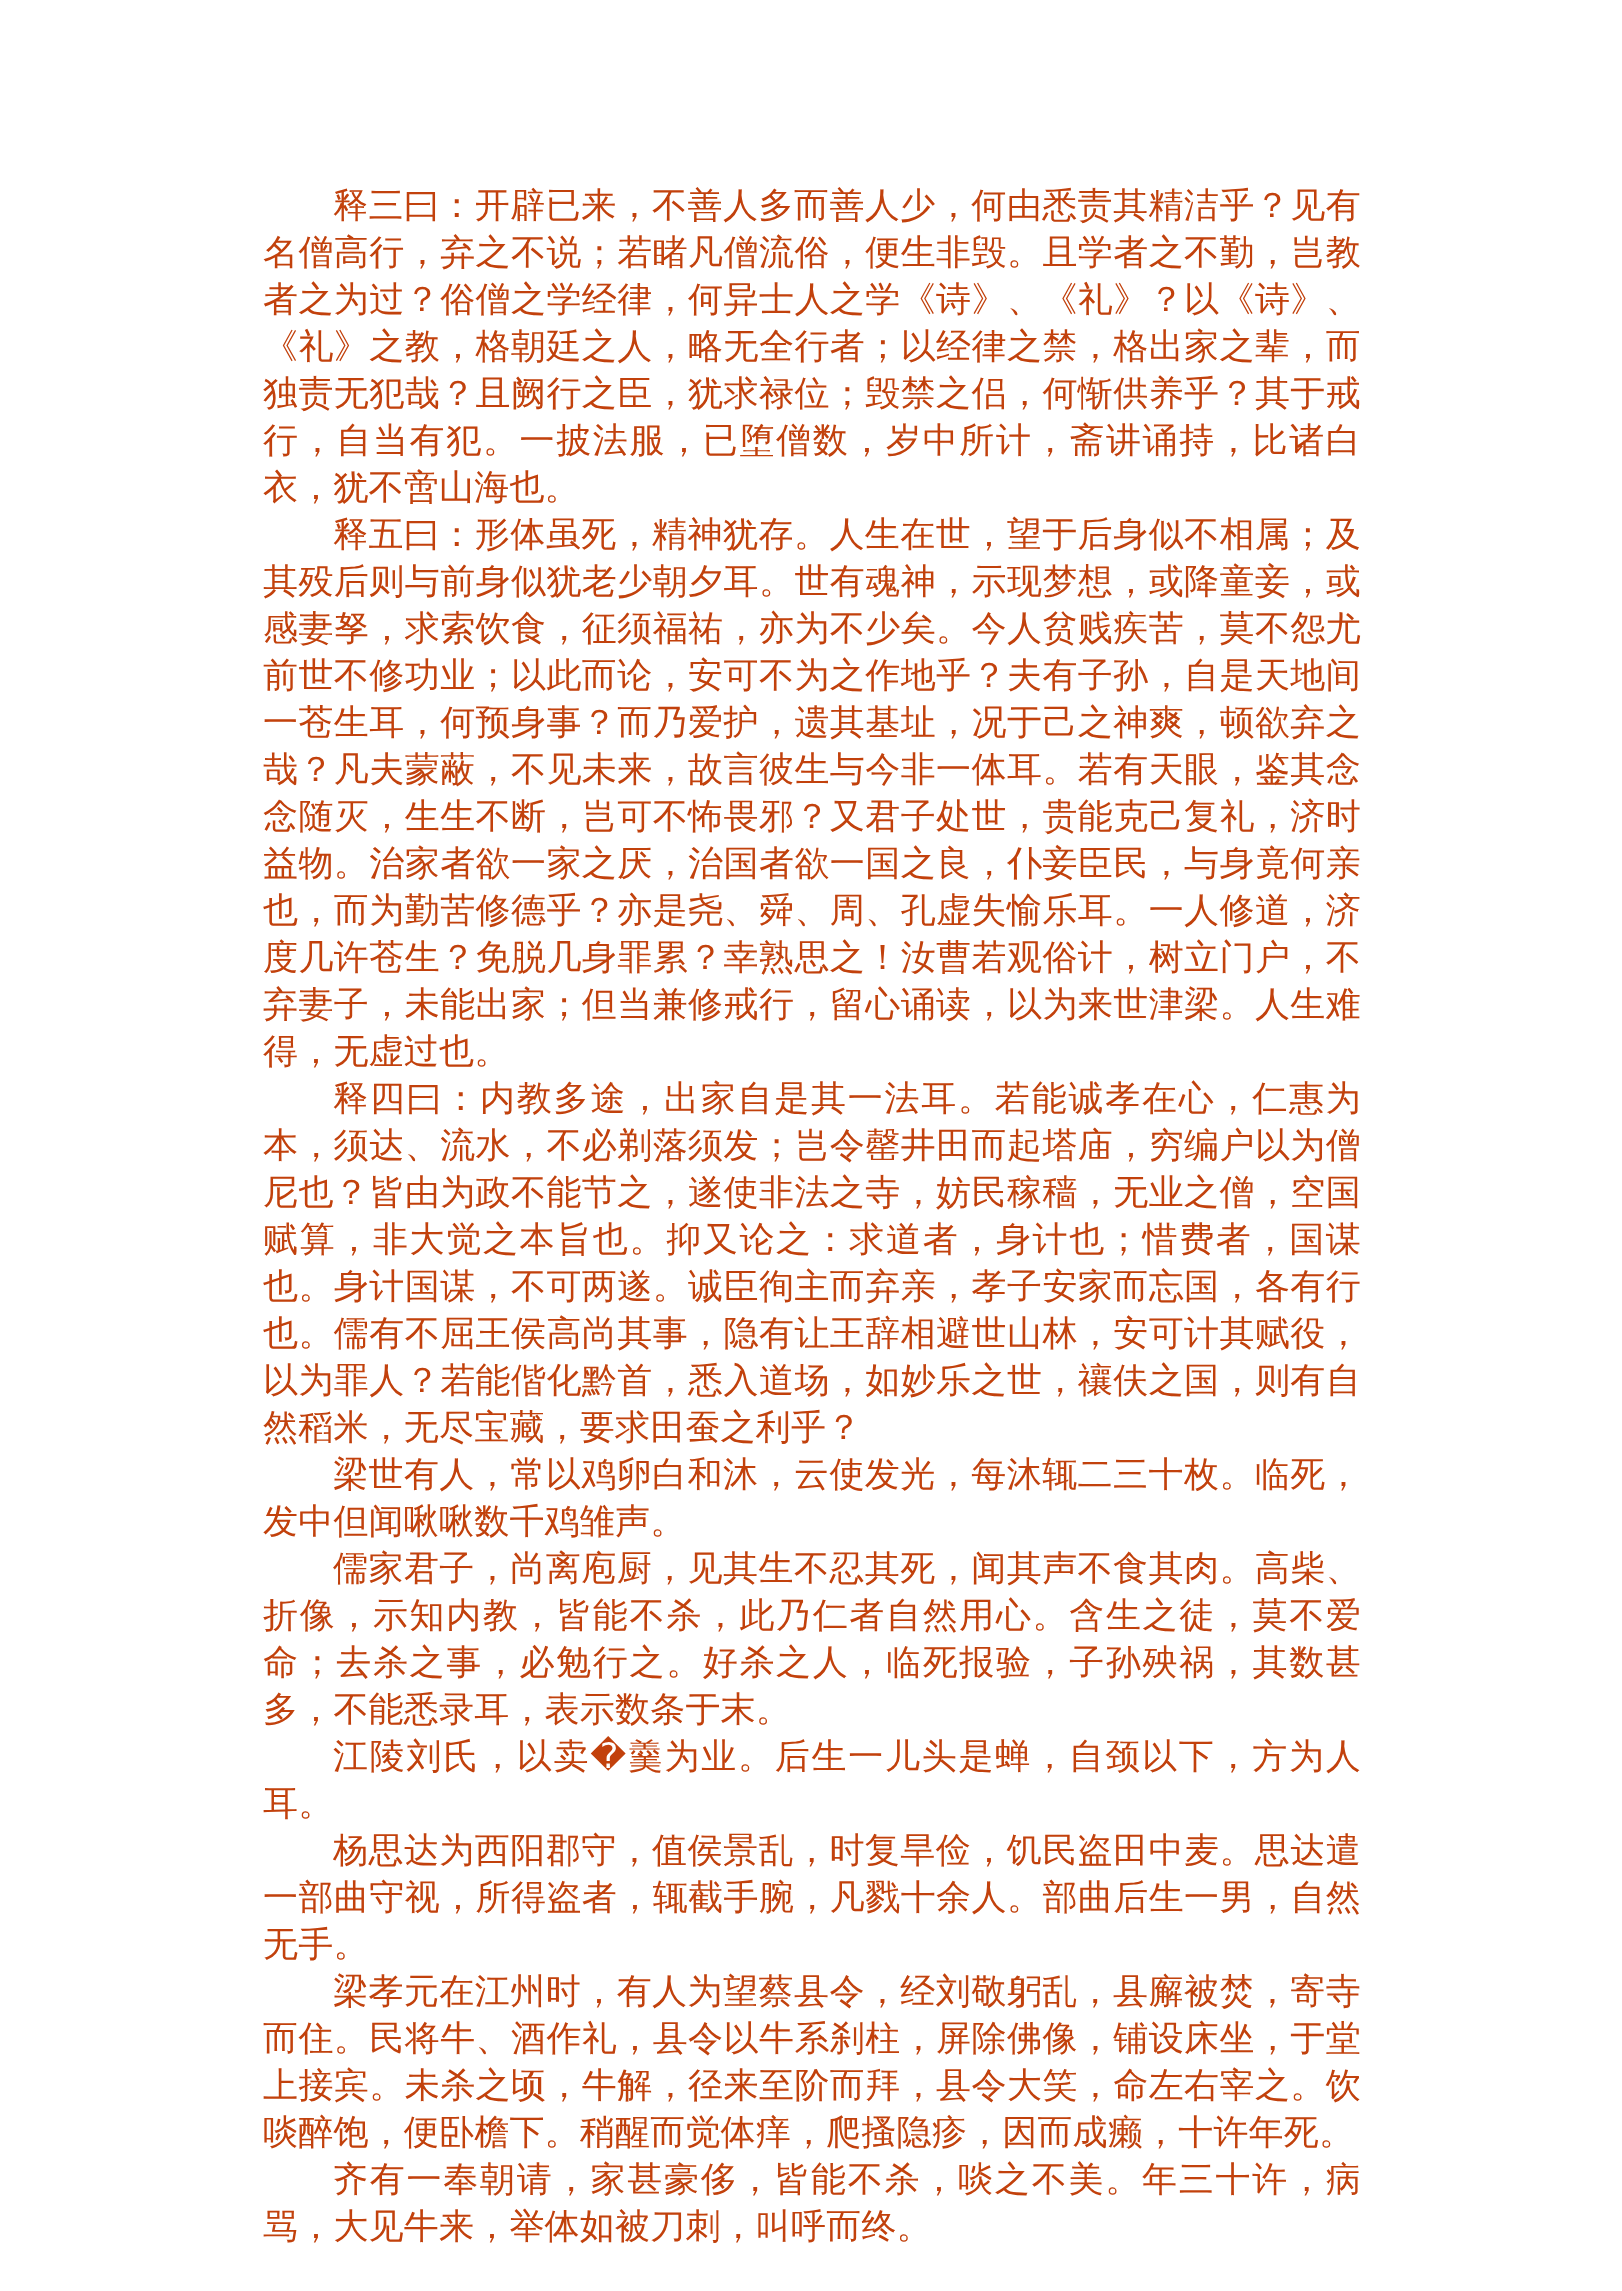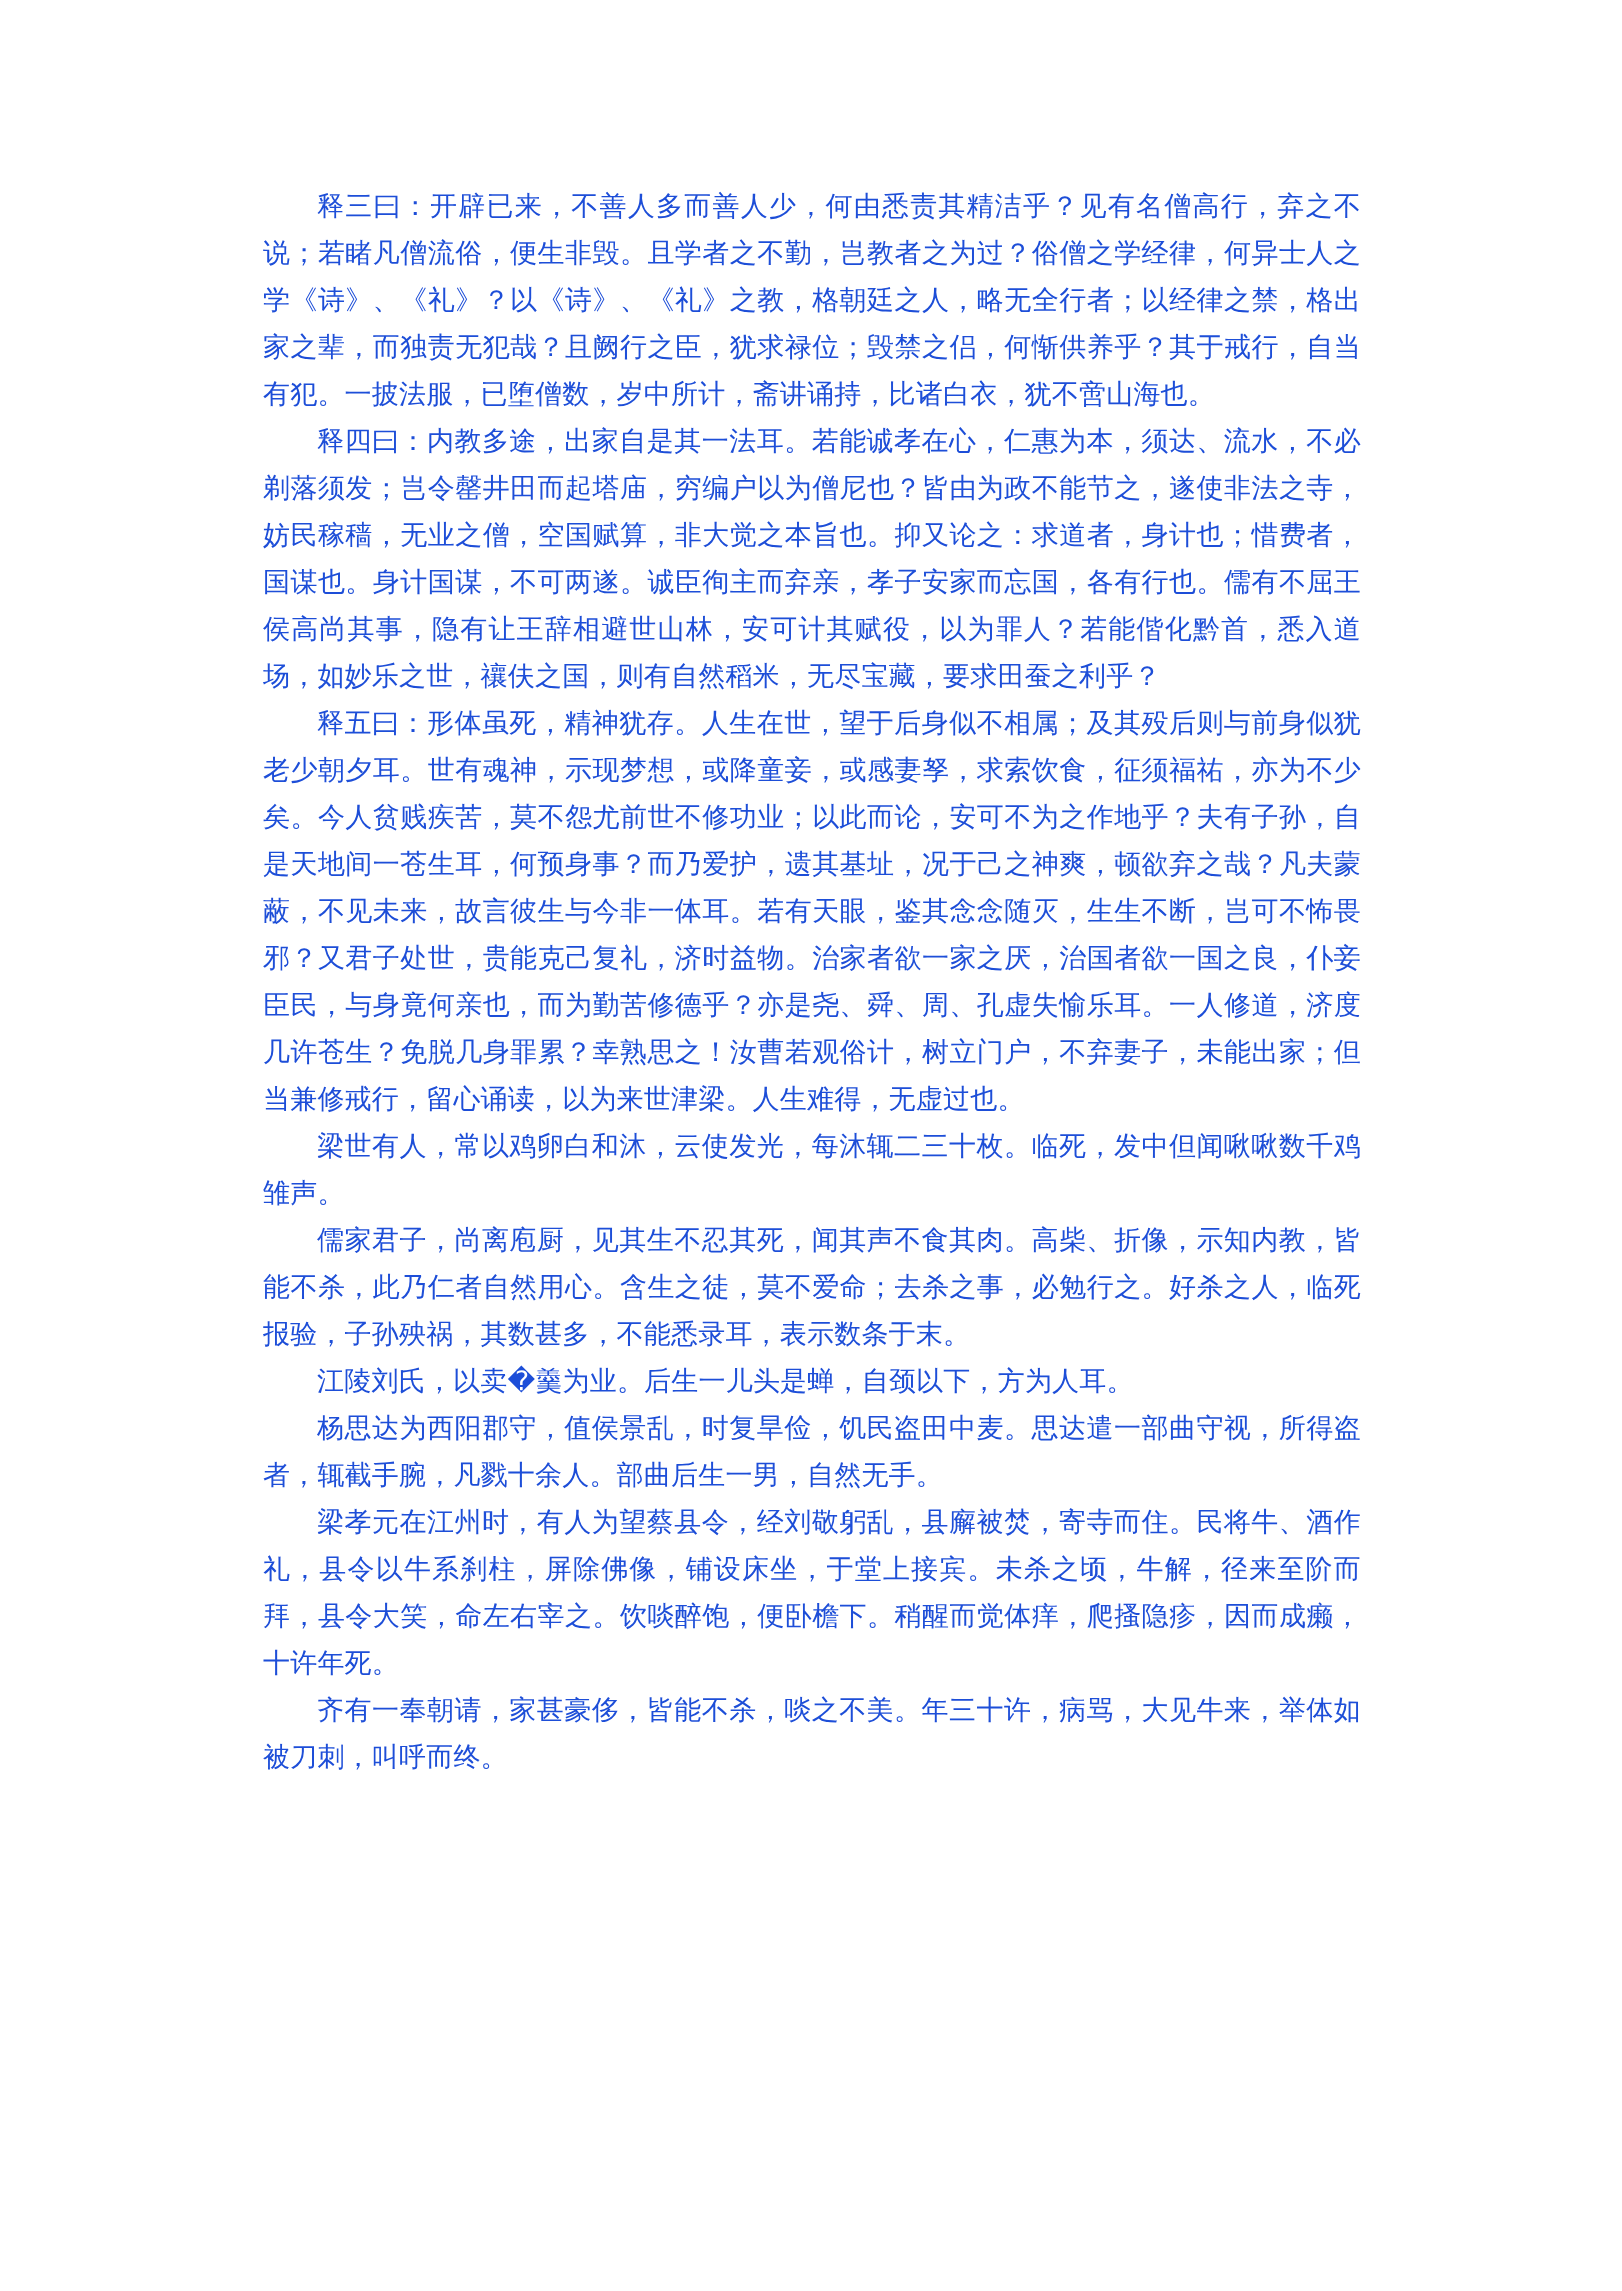--- a/index.html
+++ b/index.html
@@ -21,38 +21,38 @@
   }
   .text-block {
     position: absolute;
     left: 263px;
     top: 182px;
     width: 1098px;
   }
   p.para {
     margin: 0 0 0 0;
     text-indent: 2em;
-    font-size: 27px;
+    font-size: 35px;
     line-height: 47px;
-    color: #1d4ed8;
+    color: #c2410c;
     text-align: justify;
     text-justify: inter-ideograph;
     letter-spacing: 0.2px;
     font-weight: 500;
     font-family: "DejaVu Sans", "Liberation Sans", sans-serif;
   }
 </style>
 </head>
 <body>
 
 <div class="page">
   <div class="text-block">
     <p class="para">释三曰：开辟已来，不善人多而善人少，何由悉责其精洁乎？见有名僧高行，弃之不说；若睹凡僧流俗，便生非毁。且学者之不勤，岂教者之为过？俗僧之学经律，何异士人之学《诗》、《礼》？以《诗》、《礼》之教，格朝廷之人，略无全行者；以经律之禁，格出家之辈，而独责无犯哉？且阙行之臣，犹求禄位；毁禁之侣，何惭供养乎？其于戒行，自当有犯。一披法服，已堕僧数，岁中所计，斋讲诵持，比诸白衣，犹不啻山海也。</p>
+    <p class="para">释五曰：形体虽死，精神犹存。人生在世，望于后身似不相属；及其殁后则与前身似犹老少朝夕耳。世有魂神，示现梦想，或降童妾，或感妻孥，求索饮食，征须福祐，亦为不少矣。今人贫贱疾苦，莫不怨尤前世不修功业；以此而论，安可不为之作地乎？夫有子孙，自是天地间一苍生耳，何预身事？而乃爱护，遗其基址，况于己之神爽，顿欲弃之哉？凡夫蒙蔽，不见未来，故言彼生与今非一体耳。若有天眼，鉴其念念随灭，生生不断，岂可不怖畏邪？又君子处世，贵能克己复礼，济时益物。治家者欲一家之厌，治国者欲一国之良，仆妾臣民，与身竟何亲也，而为勤苦修德乎？亦是尧、舜、周、孔虚失愉乐耳。一人修道，济度几许苍生？免脱几身罪累？幸熟思之！汝曹若观俗计，树立门户，不弃妻子，未能出家；但当兼修戒行，留心诵读，以为来世津梁。人生难得，无虚过也。</p>
     <p class="para">释四曰：内教多途，出家自是其一法耳。若能诚孝在心，仁惠为本，须达、流水，不必剃落须发；岂令罄井田而起塔庙，穷编户以为僧尼也？皆由为政不能节之，遂使非法之寺，妨民稼穑，无业之僧，空国赋算，非大觉之本旨也。抑又论之：求道者，身计也；惜费者，国谋也。身计国谋，不可两遂。诚臣徇主而弃亲，孝子安家而忘国，各有行也。儒有不屈王侯高尚其事，隐有让王辞相避世山林，安可计其赋役，以为罪人？若能偕化黔首，悉入道场，如妙乐之世，禳伕之国，则有自然稻米，无尽宝藏，要求田蚕之利乎？</p>
-    <p class="para">释五曰：形体虽死，精神犹存。人生在世，望于后身似不相属；及其殁后则与前身似犹老少朝夕耳。世有魂神，示现梦想，或降童妾，或感妻孥，求索饮食，征须福祐，亦为不少矣。今人贫贱疾苦，莫不怨尤前世不修功业；以此而论，安可不为之作地乎？夫有子孙，自是天地间一苍生耳，何预身事？而乃爱护，遗其基址，况于己之神爽，顿欲弃之哉？凡夫蒙蔽，不见未来，故言彼生与今非一体耳。若有天眼，鉴其念念随灭，生生不断，岂可不怖畏邪？又君子处世，贵能克己复礼，济时益物。治家者欲一家之厌，治国者欲一国之良，仆妾臣民，与身竟何亲也，而为勤苦修德乎？亦是尧、舜、周、孔虚失愉乐耳。一人修道，济度几许苍生？免脱几身罪累？幸熟思之！汝曹若观俗计，树立门户，不弃妻子，未能出家；但当兼修戒行，留心诵读，以为来世津梁。人生难得，无虚过也。</p>
     <p class="para">梁世有人，常以鸡卵白和沐，云使发光，每沐辄二三十枚。临死，发中但闻啾啾数千鸡雏声。</p>
     <p class="para">儒家君子，尚离庖厨，见其生不忍其死，闻其声不食其肉。高柴、折像，示知内教，皆能不杀，此乃仁者自然用心。含生之徒，莫不爱命；去杀之事，必勉行之。好杀之人，临死报验，子孙殃祸，其数甚多，不能悉录耳，表示数条于末。</p>
     <p class="para">江陵刘氏，以卖�羹为业。后生一儿头是蝉，自颈以下，方为人耳。</p>
     <p class="para">杨思达为西阳郡守，值侯景乱，时复旱俭，饥民盗田中麦。思达遣一部曲守视，所得盗者，辄截手腕，凡戮十余人。部曲后生一男，自然无手。</p>
     <p class="para">梁孝元在江州时，有人为望蔡县令，经刘敬躬乱，县廨被焚，寄寺而住。民将牛、酒作礼，县令以牛系刹柱，屏除佛像，铺设床坐，于堂上接宾。未杀之顷，牛解，径来至阶而拜，县令大笑，命左右宰之。饮啖醉饱，便卧檐下。稍醒而觉体痒，爬搔隐疹，因而成癞，十许年死。</p>
     <p class="para">齐有一奉朝请，家甚豪侈，皆能不杀，啖之不美。年三十许，病骂，大见牛来，举体如被刀刺，叫呼而终。</p>
   </div>
 </div>
 
 

